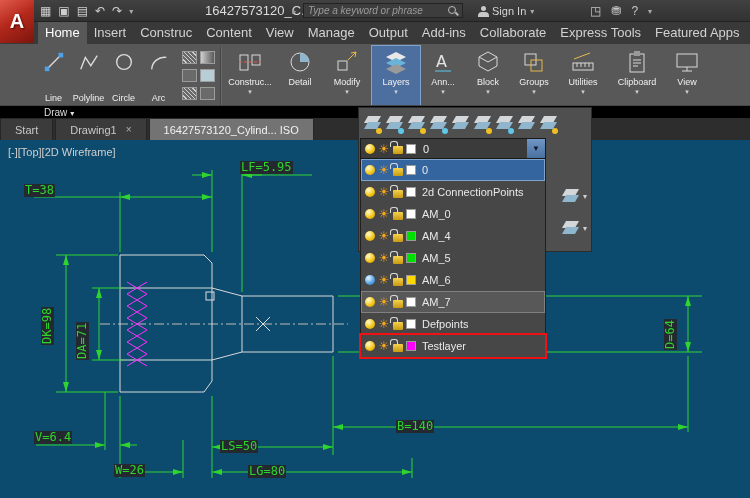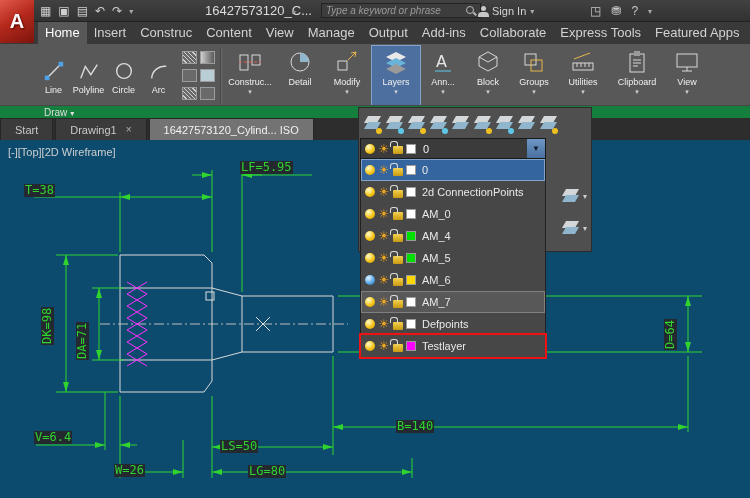--- a/index.html
+++ b/index.html
@@ -13,21 +13,21 @@
   .app-button { position:absolute; left:0; top:0; width:34px; height:43px; z-index:6;
                 background:linear-gradient(150deg,#e05a4b 0%,#b5281c 45%,#7c150d 100%);
                 display:flex; align-items:center; justify-content:center;
                 color:#fff; font-size:20px; font-weight:bold; text-shadow:1px 1px 2px #500; }
   .qat { position:absolute; left:40px; top:0; height:22px; display:flex; align-items:center; gap:7px;
          color:#cfcfcf; font-size:12px; }
   .qat span { cursor:default; }
   .tb-title { position:absolute; left:205px; top:0; line-height:22px; color:#dcdcdc; font-size:13px; }
   .tb-chev { position:absolute; left:292px; top:0; line-height:22px; color:#9a9a9a; font-size:9px; }
   .searchbox { position:absolute; left:303px; top:3px; width:160px; height:15px;
-               background:#3d3d3d; border:1px solid #232323; display:flex; align-items:center;margin-left:18px; }
+               background:#3d3d3d; border:1px solid #232323; display:flex; align-items:center; }
   .searchbox input { flex:1; background:transparent; border:none; outline:none;
                      color:#cfcfcf; font-size:10px; font-style:italic; padding:0 4px;
                      font-family:"Liberation Sans",sans-serif; }
   .searchbox input::placeholder { color:#9b9b9b; font-style:italic; }
   .mag { position:relative; width:12px; height:12px; margin-right:3px; }
   .mag::before { content:''; position:absolute; left:1px; top:1px; width:6px; height:6px;
                  border:1.5px solid #b9b9b9; border-radius:50%; }
   .mag::after { content:''; position:absolute; left:8px; top:8px; width:4px; height:1.5px;
                 background:#b9b9b9; transform:rotate(45deg); }
   .signin { position:absolute; left:478px; top:0; height:22px; display:flex; align-items:center;
@@ -43,25 +43,25 @@
 
   
   .tabrow { position:absolute; left:0; top:22px; right:0; height:22px; background:#393939;
             display:flex; padding-left:38px; }
   .rtab { padding:0 7px; line-height:22px; font-size:13px; color:#d2d2d2; white-space:nowrap; }
   .rtab.active { background:#585858; color:#ffffff; }
 
   
   .ribbon { position:absolute; left:0; top:44px; right:0; height:74px; background:#585858; }
   .rb-body { position:absolute; left:36px; top:1px; right:0; height:60px; display:flex; align-items:flex-start; }
-  .rb-labelbar { position:absolute; left:0; bottom:0; right:0; height:13px; background:#15803d;
+  .rb-labelbar { position:absolute; left:0; bottom:0; right:0; height:13px; background:#000000;
                  border-top:1px solid #474747; color:#dedede; font-size:10px; }
   .panel-label { position:absolute; left:44px; top:0; line-height:13px; }
   .draw-btn { width:35px; height:58px; display:flex; flex-direction:column; align-items:center;
-              justify-content:center; padding-top:6px; color:#f0f0f0; font-size:9px; gap:3px; }
+              justify-content:space-between; padding-top:6px; color:#f0f0f0; font-size:9px; gap:3px; }
   .sgrid { width:42px; height:58px; display:grid; grid-template-columns:16px 16px;
            grid-auto-rows:16px; gap:2px; padding:6px 0 0 6px; }
   .sico { width:15px; height:13px; border:1px solid #9c9c9c; background:#6a6a6a; }
   .sico.hatch { background:repeating-linear-gradient(45deg,#6a6a6a 0 2px,#cfcfcf 2px 3px); }
   .sico.grad  { background:linear-gradient(90deg,#cfcfcf,#5a5a5a); }
   .sico.solid { background:#b9cdd6; }
   .vsep { width:1px; height:64px; background:#454545; margin:2px 2px 0 2px; box-shadow:1px 0 0 #6a6a6a; }
   .big-btn { height:62px; display:flex; flex-direction:column; align-items:center;
              padding-top:4px; gap:2px; color:#f0f0f0; font-size:9px; }
   .big-btn .bcaret { font-size:7px; color:#cfcfcf; line-height:5px; }

